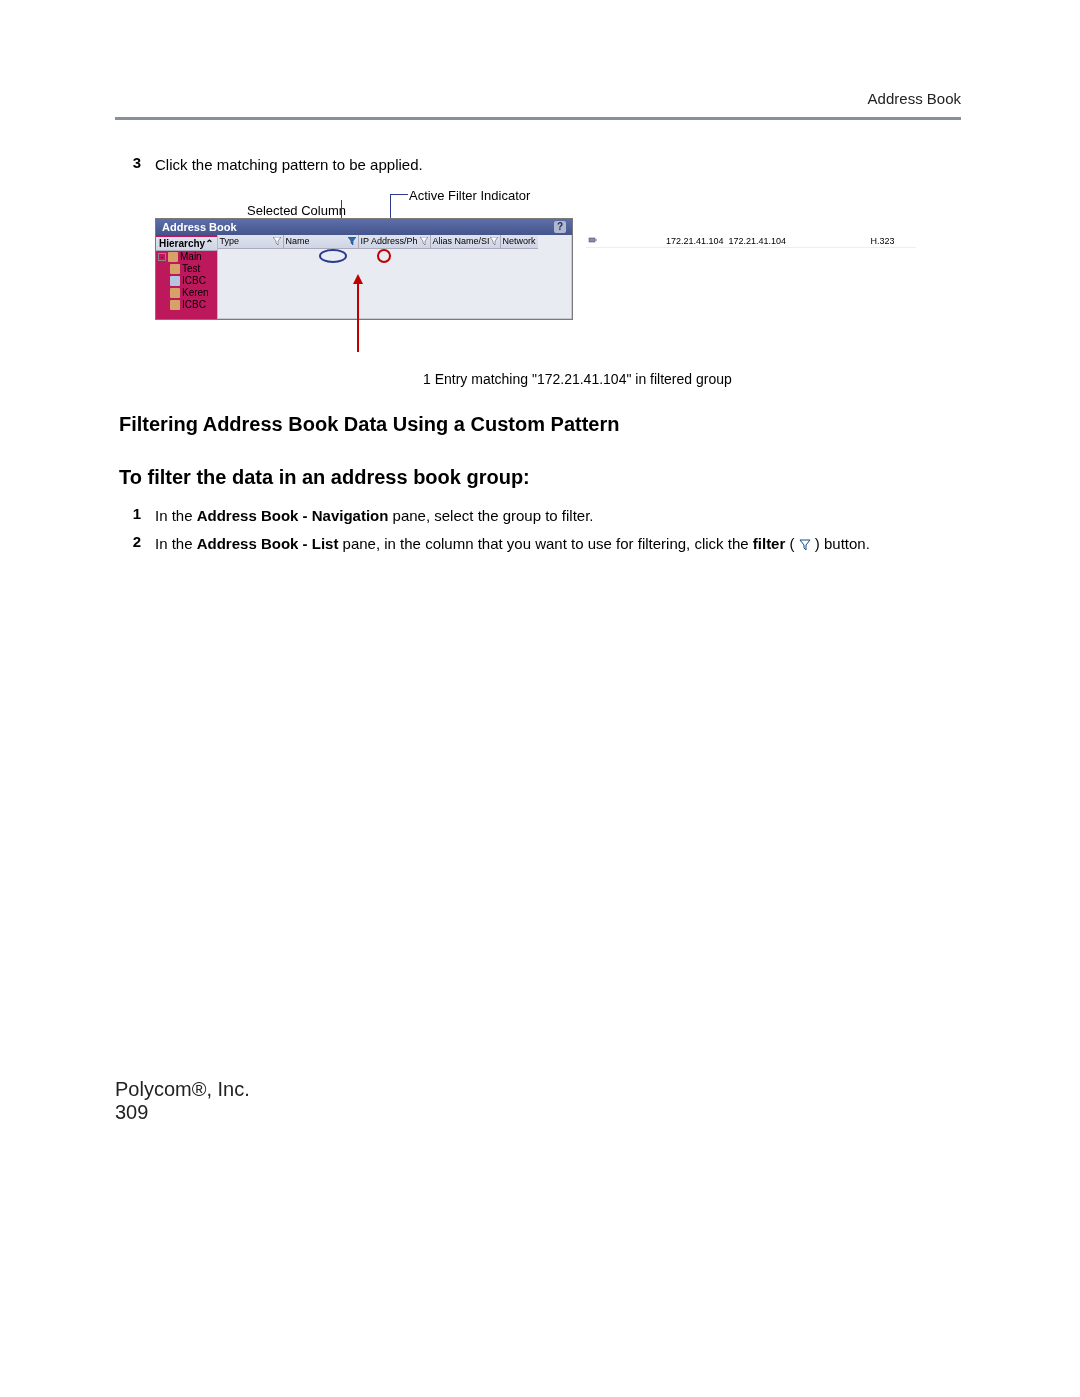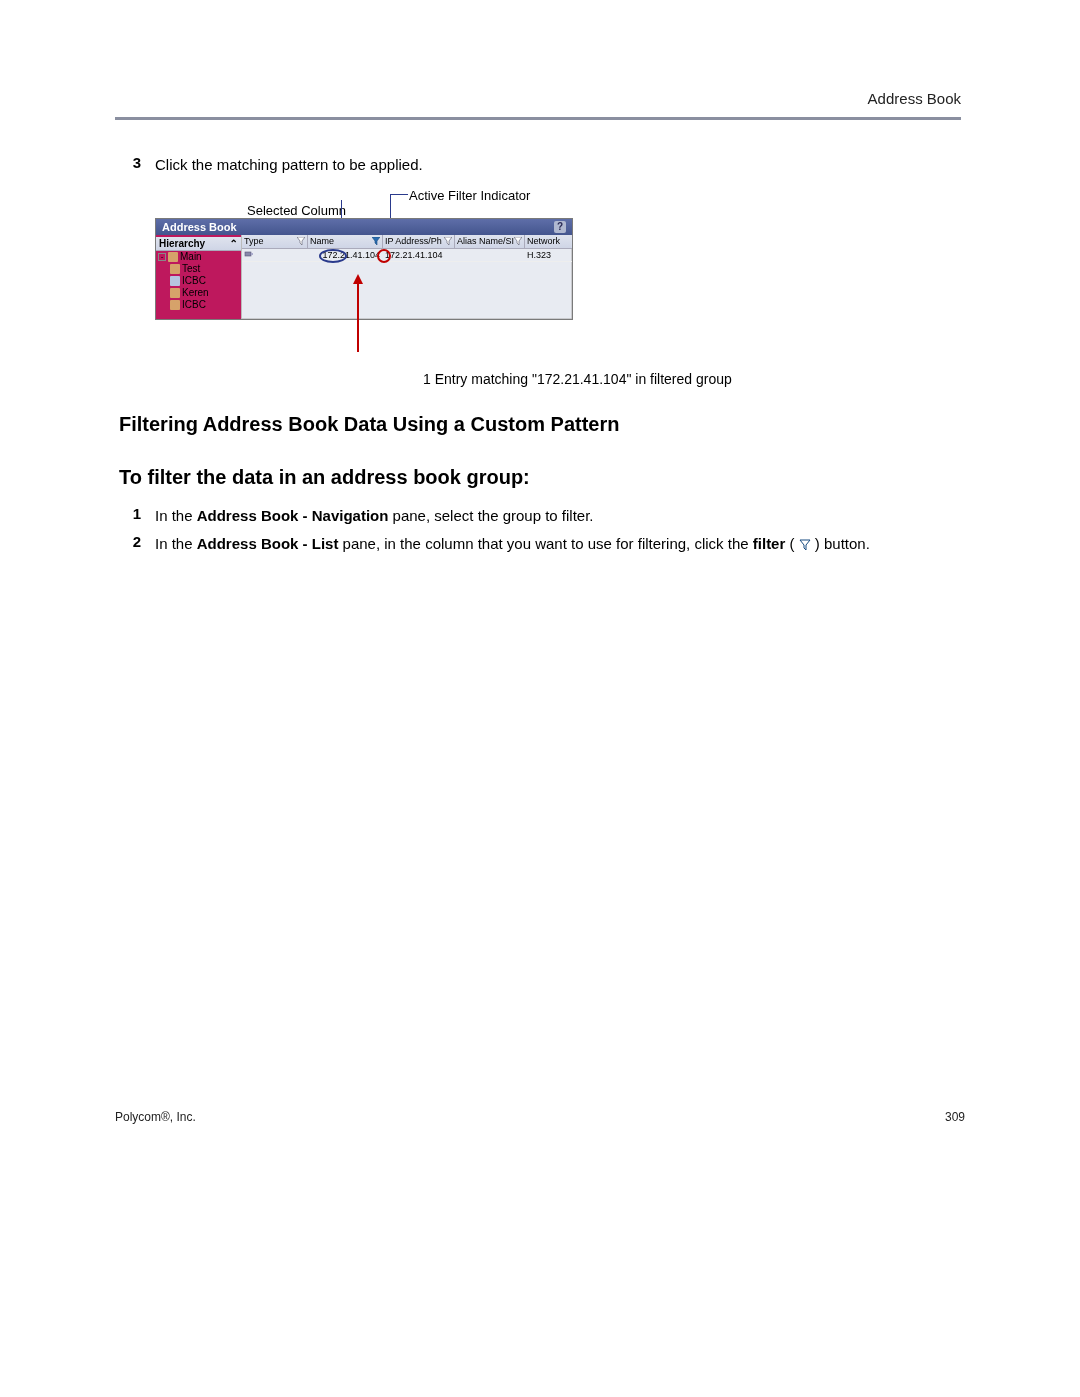--- a/index.html
+++ b/index.html
@@ -166,21 +166,21 @@
     text-align: center;
     flex: none;
   }
   .tree-ic {
     width: 10px; height: 10px;
     margin-right: 2px;
     border-radius: 1px;
     flex: none;
   }
   .tree-indent { width: 12px; flex: none; }
-  .grid { flex: 1; display: flex; flex-direction: column; }
+  .grid { flex: 1; display: flex; flex-direction: row; gap: 48px; }
   .grid-hdrs {
     display: flex;
     background: linear-gradient(#dfe3ee,#cfd5e6);
     border-bottom: 1px solid #aab;
     font-size: 9px;
     height: 14px;
   }
   .gh {
     border-right: 1px solid #aab;
     padding: 1px 2px;
@@ -237,22 +237,23 @@
     font-size: 20px;
     font-weight: bold;
     margin-bottom: 16px;
   }
   .footer {
     position: absolute;
     left: 115px; right: 115px;
     bottom: 60px;
     display: flex;
     justify-content: space-between;
-    font-size: 12px;
+    font-size: 20px;
     color: #222;
+    flex-direction: column;
   }
   b { font-weight: bold; }
 </style>
 </head>
 <body>
 
 <div class="page">
 
   <div class="header-area">
     <span class="header-text">Address Book</span>

